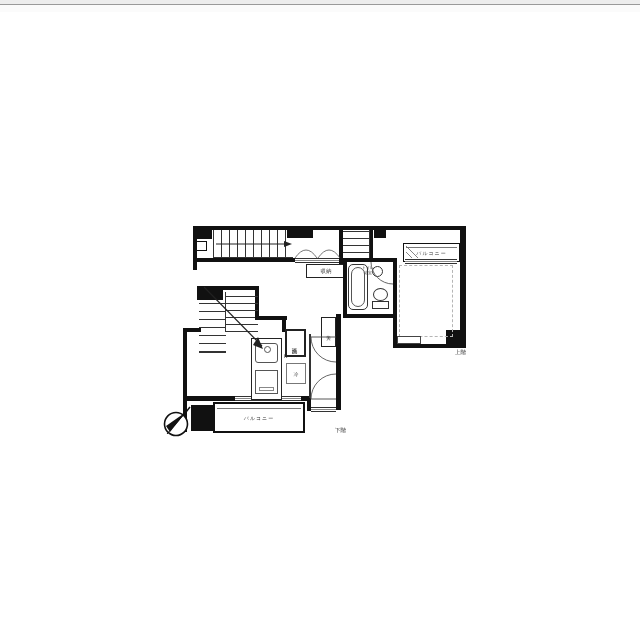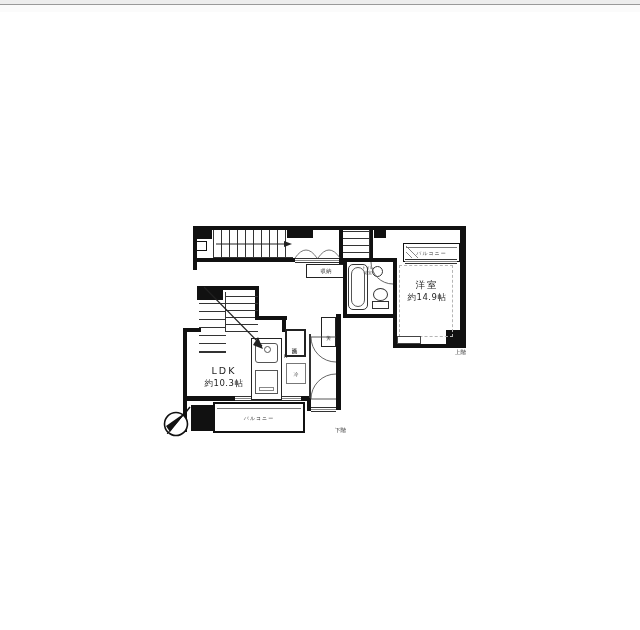--- a/index.html
+++ b/index.html
@@ -90,24 +90,20 @@
     <div class="inner-line"></div>
     <span class="t">バルコニー</span>
   </div>
   <div class="win" style="left:405px;top:259px;width:52px;"></div>
 
   <div class="w" style="left:393px;top:258px;width:4px;height:90px;"></div>
   <div class="w" style="left:393px;top:344px;width:73px;height:4px;"></div>
   <div class="w" style="left:446px;top:330px;width:16px;height:16px;"></div>
   <div class="dash" style="left:399px;top:265px;width:54px;height:72px;"></div>
   <div class="box" style="left:397px;top:336px;width:24px;height:8px;border-color:#444;"></div>
-  <div class="room-label" style="left:393px;top:278px;width:68px;">
-    <div class="l1">洋室</div>
-    <div class="l2">約14.9帖</div>
-  </div>
   <div class="floor-tag" style="left:440px;top:349px;width:26px;">上階</div>
 
   <div class="w" style="left:197px;top:286px;width:60px;height:4px;"></div>
   <div class="w" style="left:197px;top:288px;width:26px;height:12px;"></div>
   <div class="w" style="left:255px;top:286px;width:4px;height:34px;"></div>
   <div class="st st-v7" style="left:225px;top:292px;width:32px;height:40px;border-left:1px solid #333;"></div>
   <div class="st st-v8" style="left:199px;top:298px;width:27px;height:54px;border-bottom:1px solid #333;"></div>
 
   <div class="w" style="left:255px;top:316px;width:32px;height:4px;"></div>
   <div class="w" style="left:282px;top:316px;width:4px;height:16px;"></div>
@@ -135,24 +131,20 @@
     <span class="vtext" style="font-size:5.5px;color:#222;">洗面</span>
   </div>
   <div class="box" style="left:286px;top:363px;width:20px;height:21px;border-color:#777;display:flex;align-items:center;justify-content:center;">
     <span style="font-size:5px;color:#555;">冷</span>
   </div>
 
   <div class="box" style="left:321px;top:317px;width:15px;height:30px;display:flex;align-items:center;justify-content:center;">
     <span class="vtext" style="font-size:4px;color:#333;">物入</span>
   </div>
 
-  <div class="room-label" style="left:186px;top:364px;width:76px;">
-    <div class="l1">LDK</div>
-    <div class="l2">約10.3帖</div>
-  </div>
 
   <div class="balc" style="left:213px;top:402px;width:92px;height:31px;border-width:2px;">
     <div class="inner-line" style="top:4px;"></div>
     <span class="t">バルコニー</span>
   </div>
   <div class="floor-tag" style="left:320px;top:427px;width:26px;">下階</div>
 
   <svg class="overlay" width="640" height="630" viewBox="0 0 640 630">
 
     <path d="M295,258 Q306,242 317,258" fill="none" stroke="#555" stroke-width="0.8"></path>

